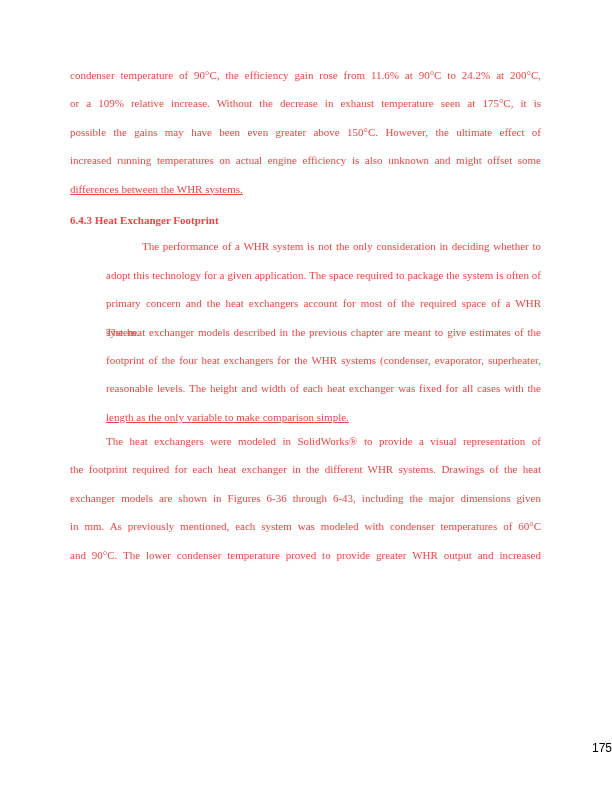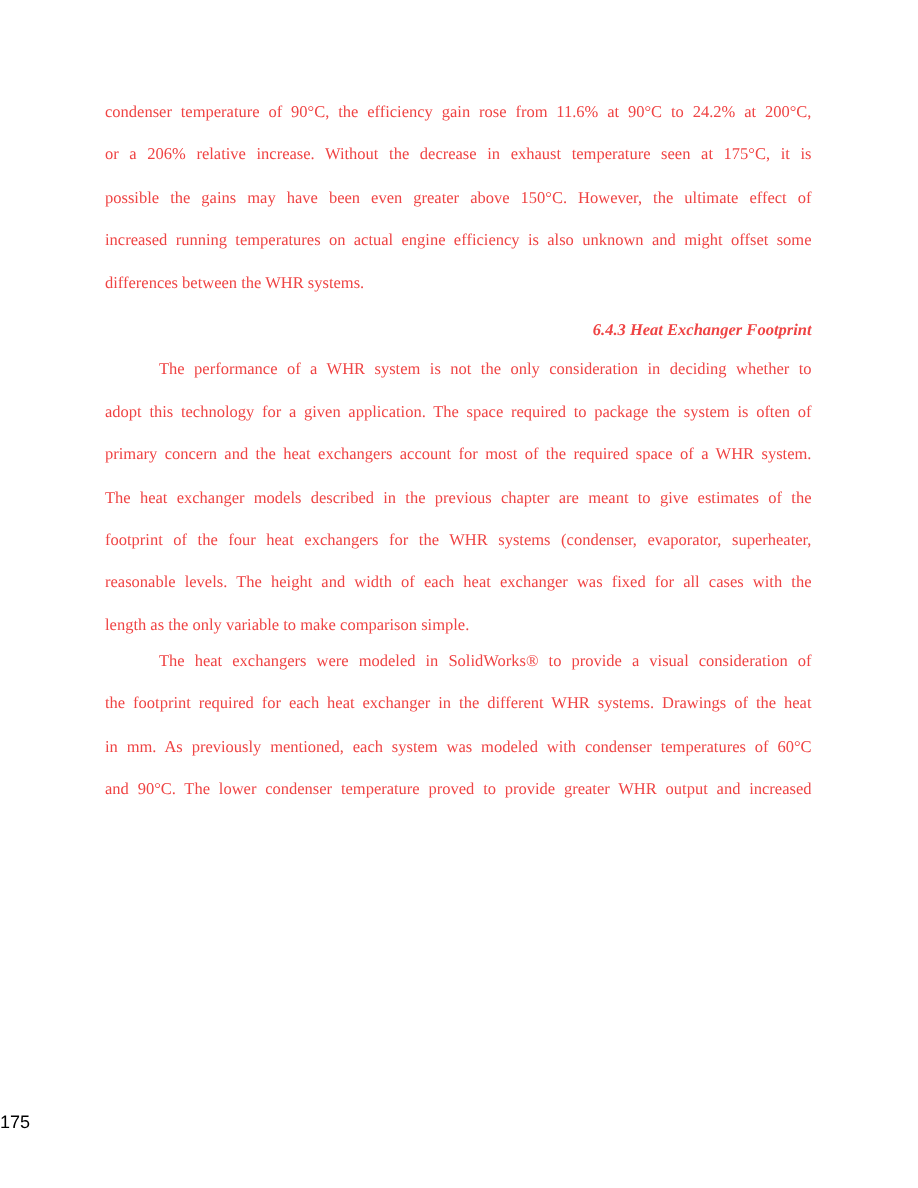--- a/index.html
+++ b/index.html
@@ -26,75 +26,76 @@
   .ln {
     height: 28.4px;
     line-height: 28.4px;
     text-align: justify;
     text-align-last: justify;
     white-space: normal;
   }
   .ln.end {
     text-align: right;
     text-align-last: left;
+    text-decoration: underline;
   }
   .ln.ind {
     text-indent: 36px;
   }
   .heading {
     height: 28.4px;
     line-height: 28.4px;
     font-weight: 700;
     margin-top: 3px;
-    text-align: right;
-    font-style: italic;
+    text-align: left;
   }
   .para { margin: 0; }
-  .para.p2 { margin-top: -2px; }
+  .para.p2 { margin-top: -2px; margin-left: 36px; }
   .para.p3 { margin-top: -4px; }
   .footer {
     position: absolute;
     top: 741px;
     left: 0;
     width: 612px;
-    text-align: left;
+    text-align: right;
     font-family: "Liberation Sans", sans-serif;
     font-size: 12px;
     color: #000000;
   }
 </style>
 </head>
 <body>
 
 <div class="page">
   <div class="content">
 
     <div class="para p1">
       <div class="ln">condenser temperature of 90°C, the efficiency gain rose from 11.6% at 90°C to 24.2% at 200°C,</div>
-      <div class="ln">or a 206% relative increase. Without the decrease in exhaust temperature seen at 175°C, it is</div>
+      <div class="ln">or a 109% relative increase. Without the decrease in exhaust temperature seen at 175°C, it is</div>
       <div class="ln">possible the gains may have been even greater above 150°C. However, the ultimate effect of</div>
       <div class="ln">increased running temperatures on actual engine efficiency is also unknown and might offset some</div>
       <div class="ln end">differences between the WHR systems.</div>
     </div>
 
     <div class="heading">6.4.3 Heat Exchanger Footprint</div>
 
     <div class="para p2">
       <div class="ln ind">The performance of a WHR system is not the only consideration in deciding whether to</div>
       <div class="ln">adopt this technology for a given application. The space required to package the system is often of</div>
       <div class="ln">primary concern and the heat exchangers account for most of the required space of a WHR system.</div>
       <div class="ln">The heat exchanger models described in the previous chapter are meant to give estimates of the</div>
       <div class="ln">footprint of the four heat exchangers for the WHR systems (condenser, evaporator, superheater,</div>
       <div class="ln">reasonable levels. The height and width of each heat exchanger was fixed for all cases with the</div>
       <div class="ln end">length as the only variable to make comparison simple.</div>
     </div>
 
     <div class="para p3">
-      <div class="ln ind">The heat exchangers were modeled in SolidWorks® to provide a visual consideration of</div>
+      <div class="ln ind">The heat exchangers were modeled in SolidWorks® to provide a visual representation of</div>
       <div class="ln">the footprint required for each heat exchanger in the different WHR systems. Drawings of the heat</div>
+      <div class="ln">exchanger models are shown in Figures 6-36 through 6-43, including the major dimensions given</div>
       <div class="ln">in mm. As previously mentioned, each system was modeled with condenser temperatures of 60°C</div>
       <div class="ln">and 90°C. The lower condenser temperature proved to provide greater WHR output and increased</div>
     </div>
 
   </div>
 
   <div class="footer">175</div>
 </div>
 
 </body></html>

